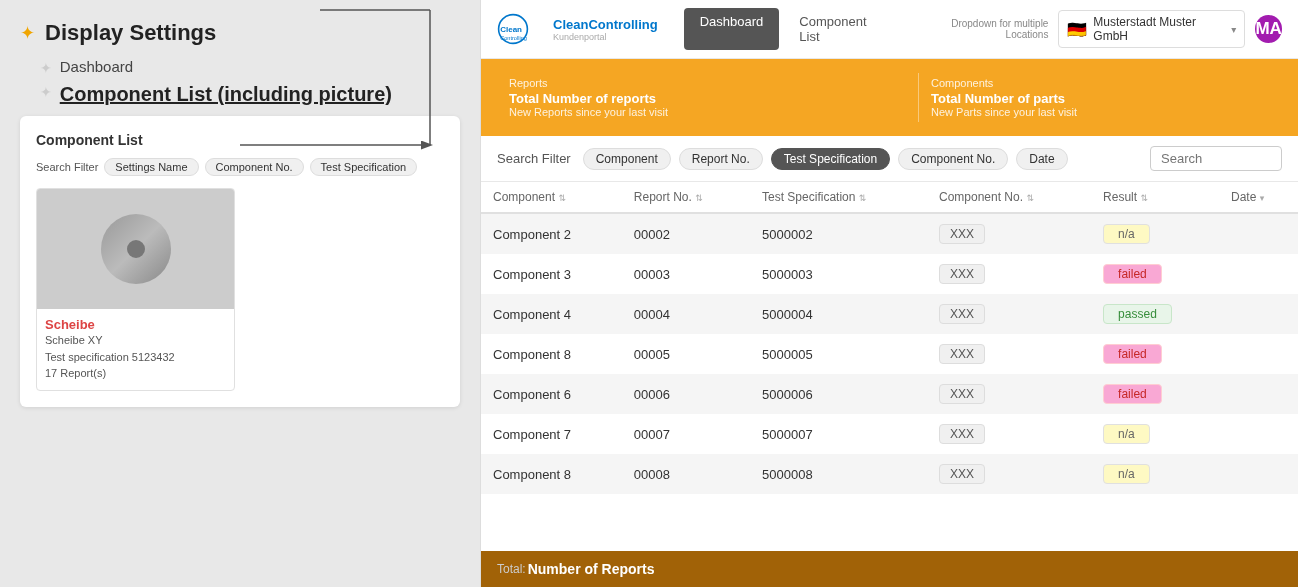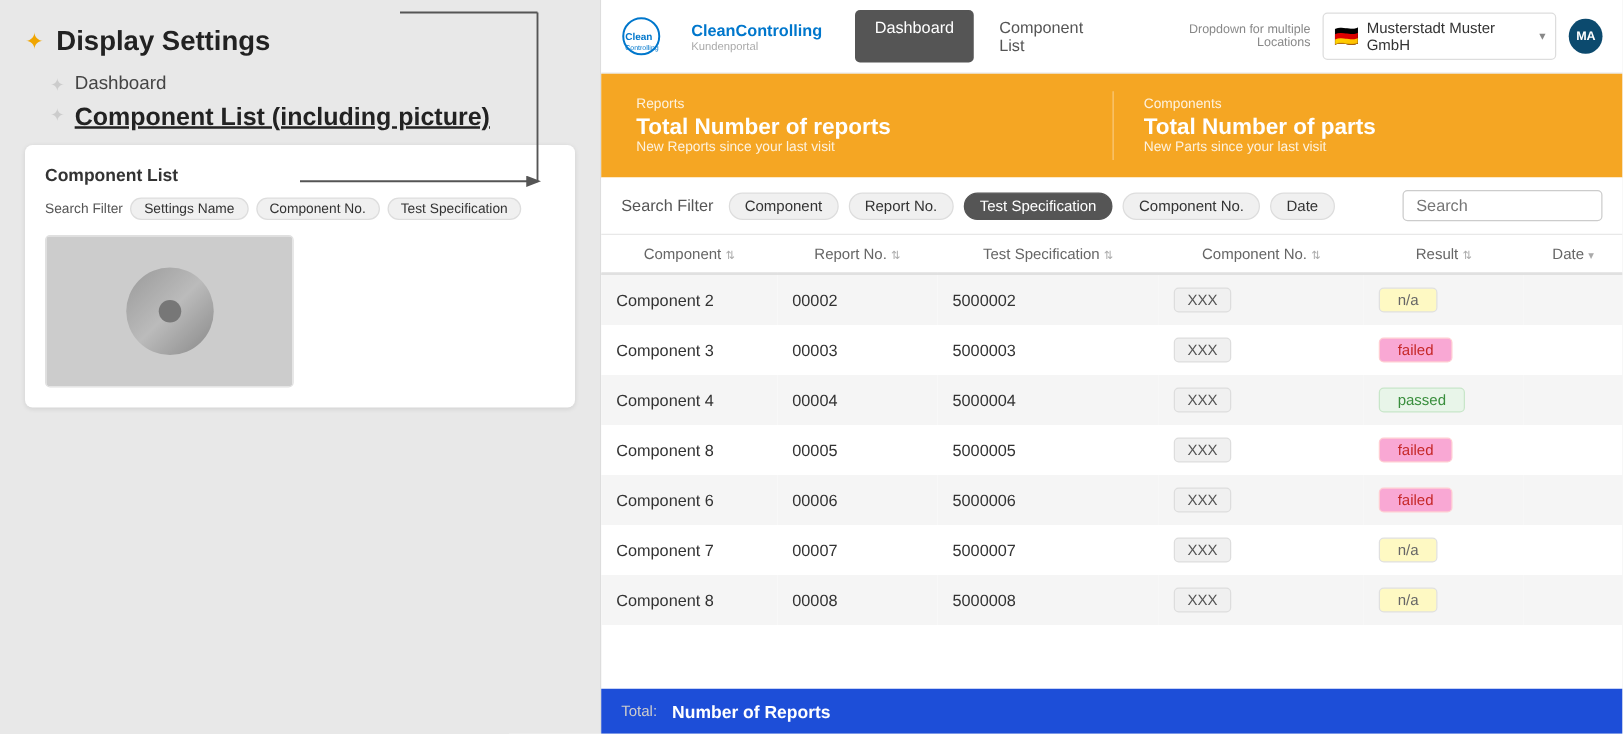--- a/index.html
+++ b/index.html
@@ -218,51 +218,52 @@
       font-size: 16px;
     }
     .chevron-down {
       font-size: 10px;
       color: #888;
     }
     .avatar {
       width: 28px;
       height: 28px;
       border-radius: 50%;
-      background: #0c4a6e;
+      background: #a21caf;
       color: #fff;
-      font-size: 10px;
+      font-size: 17px;
       font-weight: 600;
       display: flex;
       align-items: center;
       justify-content: center;
     }
 
     
     .stats-bar {
       display: grid;
       grid-template-columns: 1fr 1fr;
       background: #f5a623;
       padding: 14px 20px;
       gap: 1px;
     }
     .stats-section {
       padding: 4px 8px;
     }
     .stats-section + .stats-section {
       border-left: 1px solid rgba(255,255,255,0.4);
-      padding-left: 24px;
+      padding-left: 12px;
+      margin-left: 28px;
     }
     .stats-category {
       font-size: 11px;
       color: rgba(255,255,255,0.85);
       margin-bottom: 2px;
     }
     .stats-total {
-      font-size: 18px;
+      font-size: 13px;
       font-weight: 700;
       color: #fff;
     }
     .stats-subtitle {
       font-size: 11px;
       color: rgba(255,255,255,0.85);
     }
 
     
     .search-filter-bar {
@@ -293,41 +294,41 @@
       border-color: #555;
     }
     .sf-search {
       margin-left: auto;
     }
     .sf-search input {
       border: 1px solid #ccc;
       border-radius: 4px;
       padding: 4px 10px;
       font-size: 13px;
-      width: 160px;
+      width: 132px;
       outline: none;
     }
 
     
     .table-container {
       flex: 1;
       overflow-y: auto;
     }
     table {
       width: 100%;
       border-collapse: collapse;
       font-size: 13px;
     }
     thead tr {
       background: #fff;
       border-bottom: 2px solid #e0e0e0;
     }
     thead th {
       padding: 8px 12px;
-      text-align: center;
+      text-align: left;
       font-size: 12px;
       color: #666;
       font-weight: 500;
       white-space: nowrap;
     }
     thead th .sort-icon {
       font-size: 9px;
       color: #aaa;
     }
     tbody tr:nth-child(odd) {
@@ -368,27 +369,27 @@
       background: #f0f0f0;
       border: 1px solid #ddd;
       border-radius: 4px;
       padding: 2px 10px;
       font-size: 12px;
       color: #555;
     }
 
     
     .table-footer {
-      background: #1d4ed8;
+      background: #a16207;
       color: #fff;
       padding: 10px 16px;
       font-size: 13px;
       display: flex;
       align-items: center;
-      gap: 12px;
+      gap: 2px;
     }
     .footer-label {
       color: #ccc;
       font-size: 12px;
     }
     .footer-value {
       font-weight: 600;
       font-size: 14px;
     }
   </style>
@@ -429,20 +430,28 @@
     <div class="search-filter-row">
       <span class="filter-label">Search Filter</span>
       <span class="filter-tag">Settings Name</span>
       <span class="filter-tag">Component No.</span>
       <span class="filter-tag">Test Specification</span>
     </div>
     <div class="card-grid">
       <div class="component-card">
         <div class="component-img-placeholder">
           <div class="component-img-disk"></div>
+        </div>
+        <div class="component-info">
+          <div class="component-name-link">Scheibe</div>
+          <div class="component-detail">
+            Scheibe XY<br>
+            Test specification 5123432<br>
+            17 Report(s)
+          </div>
         </div>
       </div>
     </div>
   </div>
 </div>
 
 <div class="right-panel">
 
   <div class="top-nav">
     <div class="logo-area">

